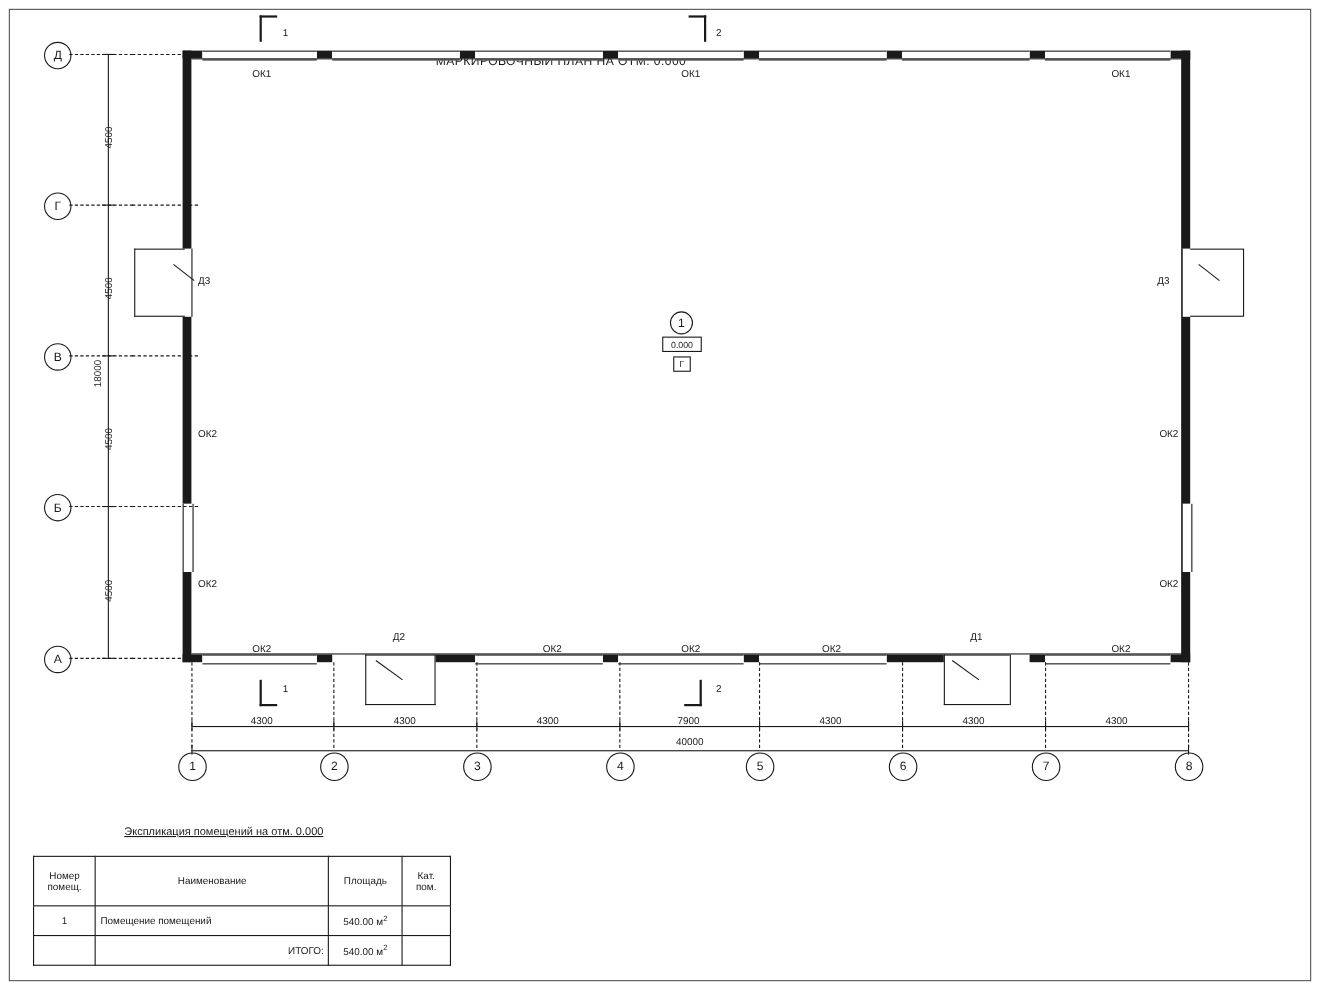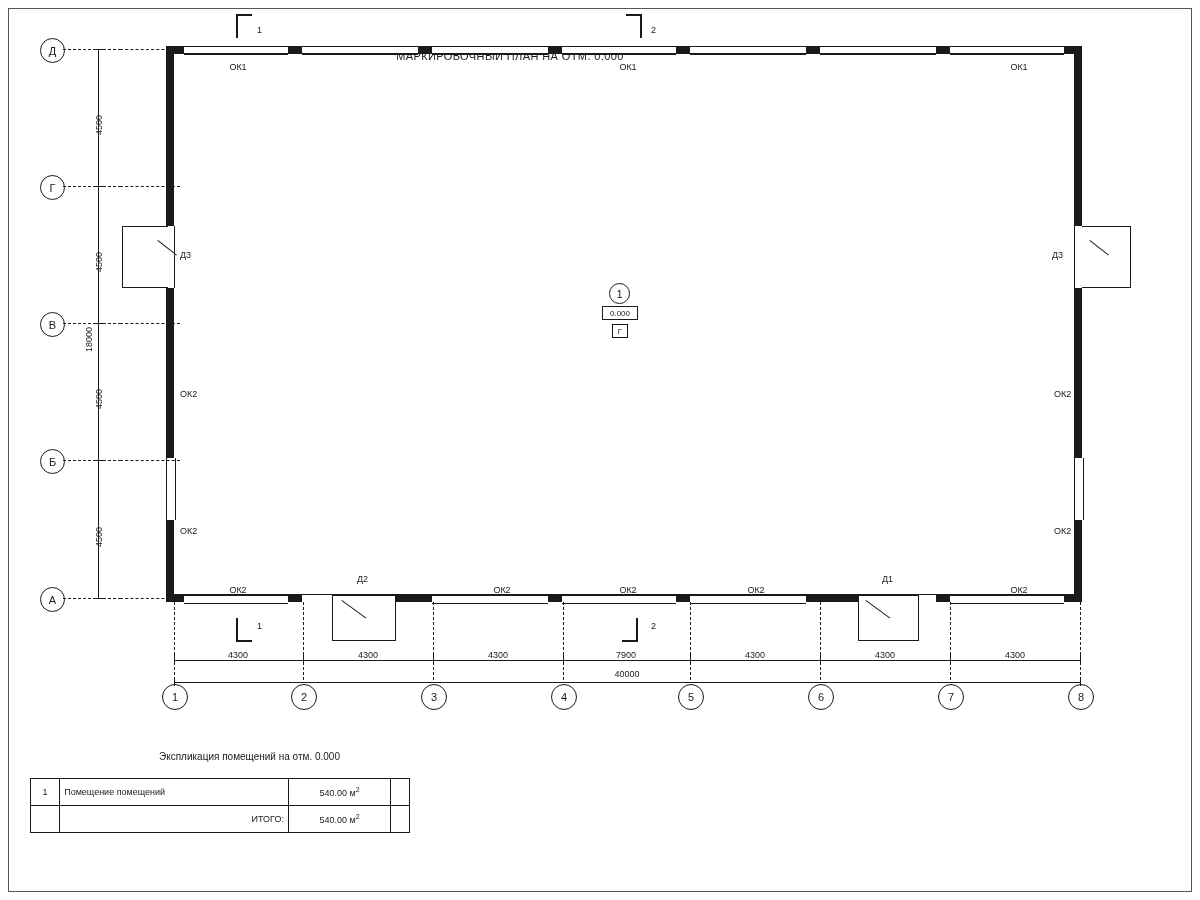--- a/index.html
+++ b/index.html
@@ -25,21 +25,21 @@
   .winv{position:absolute;background:#ffffff;border-left:1px solid #1a1a1a;border-right:1px solid #1a1a1a;}
   .dash{position:absolute;border-top:1px dashed #1a1a1a;}
   .dashv{position:absolute;border-left:1px dashed #1a1a1a;}
   .thin{position:absolute;background:#1a1a1a;height:1px;}
   .thinv{position:absolute;background:#1a1a1a;width:1px;}
   .tick{position:absolute;background:#1a1a1a;width:1px;height:9px;}
   .lvlbox{position:absolute;border:1px solid #1a1a1a;background:#fff;font-size:8px;
           display:flex;align-items:center;justify-content:center;}
   table.expl{position:absolute;border-collapse:collapse;font-size:9px;}
   table.expl td{border:1px solid #1a1a1a;padding:2px 4px;vertical-align:middle;}
-  .u{margin-left:46px;}
+  .u{text-decoration:underline;}
   .sm{font-size:7px;}
   .frame{position:absolute;border:1px solid #4a4a4a;}
 </style>
 </head>
 <body>
 
 <div id="sheet">
 
   <div class="frame" style="left:8px;top:8px;width:1182px;height:882px;border-color:#555;"></div>
 
@@ -256,20 +256,32 @@
     <div class="thin" style="left:174px;top:682px;width:906px;height:1px;"></div>
     <div class="tick" style="left:174px;top:677px;"></div>
     <div class="tick" style="left:1080px;top:677px;"></div>
     <div class="txt c" style="left:627px;top:669px;">40000</div>
   </div>
 
   <div class="txt u" style="left:113px;top:751px;font-size:10px;">Экспликация помещений на отм. 0.000</div>
 
   <table class="expl" style="left:30px;top:778px;width:380px;">
     <tbody>
+        <tr>
+      <td style="width:46px;text-align:center;height:40px;">
+        <div>Номер</div>
+        <div>помещ.</div>
+      </td>
+      <td style="width:198px;text-align:center;">Наименование</td>
+      <td style="width:56px;text-align:center;">Площадь</td>
+      <td style="width:34px;text-align:center;">
+        <div>Кат.</div>
+        <div>пом.</div>
+      </td>
+    </tr>
     <tr>
       <td style="text-align:center;height:22px;">1</td>
       <td>Помещение помещений</td>
       <td style="text-align:center;white-space:nowrap;">
         <span>540.00 м</span><sup class="sm">2</sup>
       </td>
       <td></td>
     </tr>
     <tr>
       <td style="height:22px;"></td>

